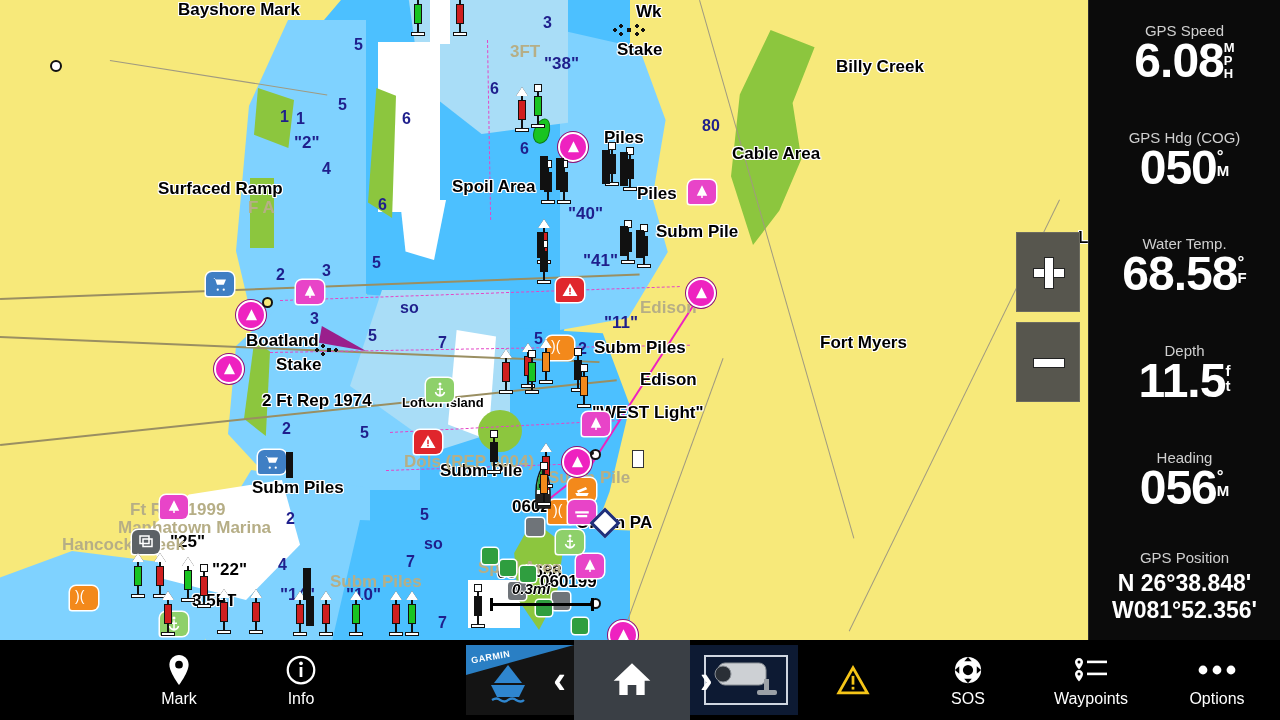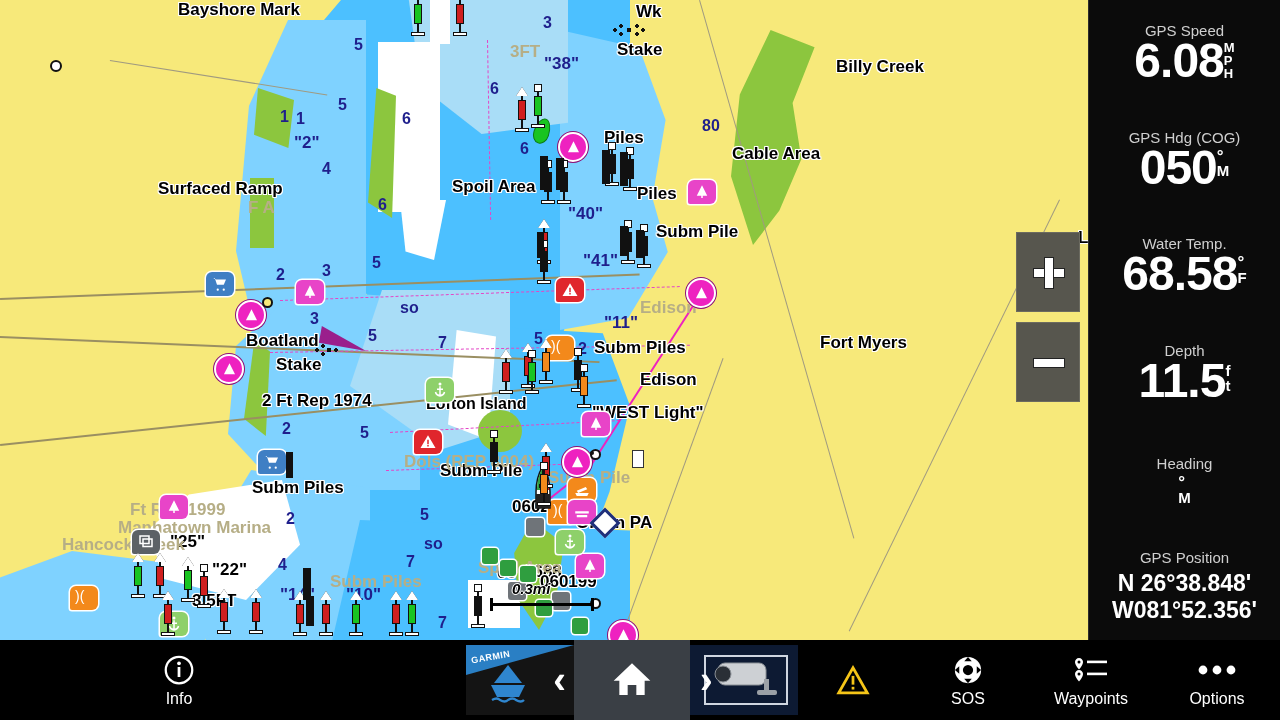--- a/index.html
+++ b/index.html
@@ -269,21 +269,21 @@
         <div class="mlabel" style="left: 656px; top: 222px; font-size: 17px;">Subm Pile</div>
         <div class="mlabel" style="left: 836px; top: 57px; font-size: 17px;">Billy Creek</div>
         <div class="mlabel" style="left: 732px; top: 144px; font-size: 17px;">Cable Area</div>
         <div class="mlabel" style="left: 820px; top: 333px; font-size: 17px;">Fort Myers</div>
         <div class="mlabel" style="left: 594px; top: 338px; font-size: 17px;">Subm Piles</div>
         <div class="mlabel" style="left: 640px; top: 370px; font-size: 17px;">Edison</div>
         <div class="mlabel" style="left: 592px; top: 403px; font-size: 17px;">"WEST Light"</div>
         <div class="mlabel" style="left: 246px; top: 331px; font-size: 17px;">Boatland</div>
         <div class="mlabel" style="left: 276px; top: 355px; font-size: 17px;">Stake</div>
         <div class="mlabel" style="left: 262px; top: 391px; font-size: 17px;">2 Ft Rep 1974</div>
-        <div class="mlabel" style="left: 426px; top: 395px; font-size: 16px;">Lofton Island</div>
+        <div class="mlabel" style="left: 402px; top: 395px; font-size: 13px;">Lofton Island</div>
         <div class="mlabel" style="left: 440px; top: 461px; font-size: 17px;">Subm Pile</div>
         <div class="mlabel" style="left: 576px; top: 513px; font-size: 17px;">Obstn PA</div>
         <div class="mlabel" style="left: 252px; top: 478px; font-size: 17px;">Subm Piles</div>
         <div class="mlabel" style="left: 170px; top: 532px; font-size: 17px;">"25"</div>
         <div class="mlabel" style="left: 212px; top: 560px; font-size: 17px;">"22"</div>
         <div class="mlabel" style="left: 192px; top: 591px; font-size: 17px;">3.5FT</div>
       </div>
     <div id="faded-layer">
         <div class="mlabel faded" style="left: 130px; top: 500px; font-size: 17px;">Ft Rep 1999</div>
         <div class="mlabel faded" style="left: 118px; top: 518px; font-size: 17px;">Manhatown Marina</div>
@@ -743,20 +743,21 @@
         <span class="dunit stack" style="margin-top:6px;">
             <span>f</span>
             <span>t</span>
           </span>
       </div>
     </div>
 
     <div class="dcell">
       <div class="dlabel">Heading</div>
       <div class="dvalrow">
+        <span class="dval">056</span>
         <span class="dunit stack" style="margin-top:6px;">
           <span class="deg">°</span>
             <span>M</span>
         </span>
       </div>
     </div>
 
     <div class="dcell">
       <div class="dlabel" style="margin-bottom:4px;">GPS Position</div>
       <div class="pos-line">N  26°38.848'</div>
@@ -768,20 +769,29 @@
   <div id="navbar">
 
     <div id="depth-mini">
       <span class="v">11.5</span>
       <span class="u">
         <span>f</span>
           <span>t</span>
       </span>
     </div>
 
+    <div class="nslot" style="width:122px;">
+      <div class="nicon">
+        <svg width="26" height="32" viewBox="0 0 24 30">
+            <path d="M12 1c-5 0-9 4-9 9 0 7 9 19 9 19s9-12 9-19c0-5-4-9-9-9z" fill="#fff"></path>
+            <circle cx="12" cy="10" r="3.6" fill="#000"></circle>
+          </svg>
+      </div>
+      <div class="nlabel">Mark</div>
+    </div>
 
     <div class="nslot" style="width:122px;">
       <div class="nicon">
         <svg width="30" height="30" viewBox="0 0 24 24">
             <circle cx="12" cy="12" r="10.6" fill="none" stroke="#fff" stroke-width="1.8"></circle>
             <circle cx="12" cy="6.6" r="1.5" fill="#fff"></circle>
             <rect x="10.9" y="9.6" width="2.2" height="8" fill="#fff"></rect>
           </svg>
       </div>
       <div class="nlabel">Info</div>

